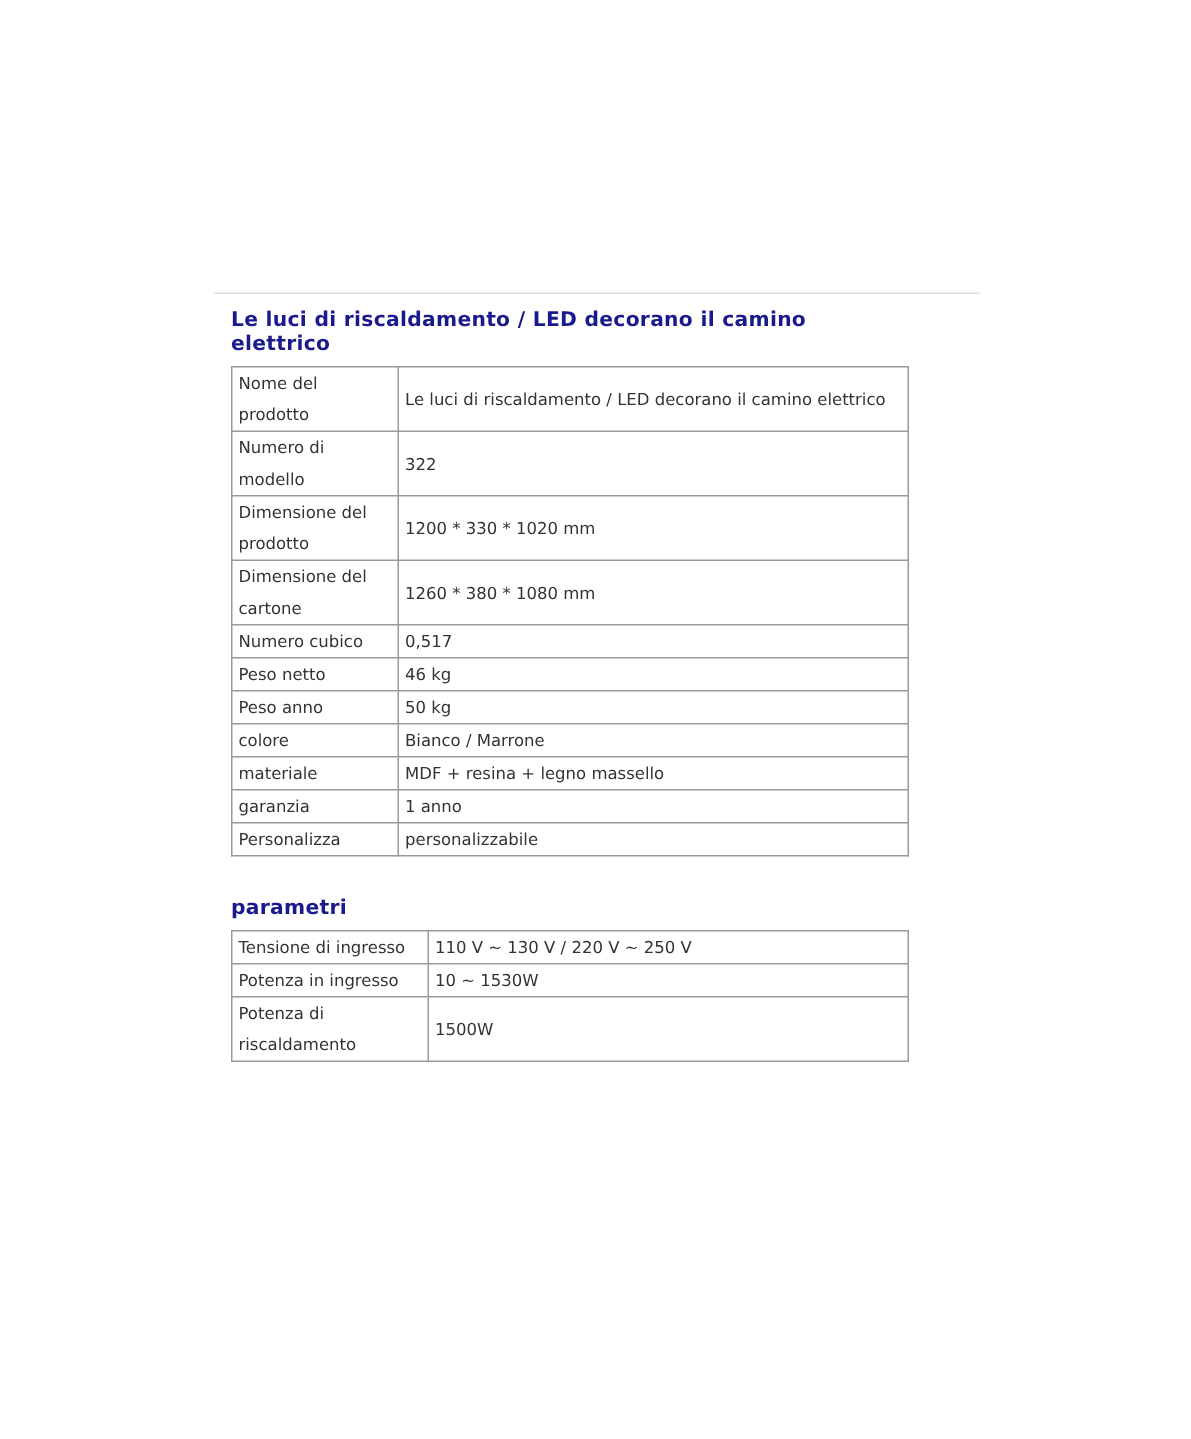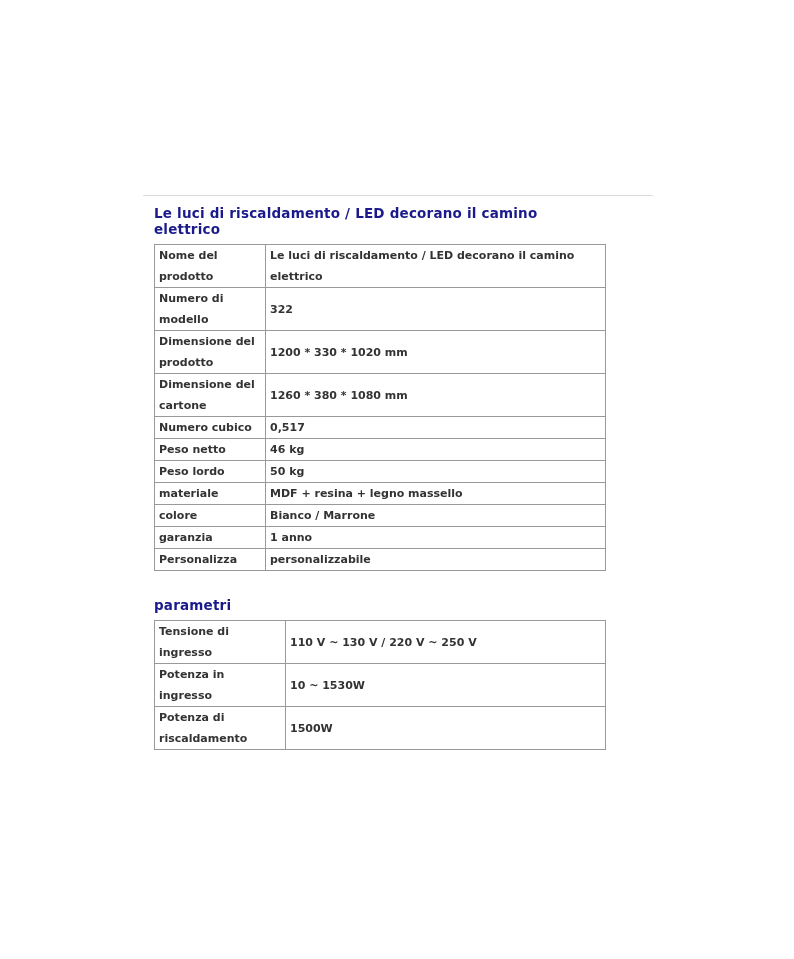--- a/index.html
+++ b/index.html
@@ -33,21 +33,20 @@
     margin: 0 0 7px 0;
     font-size: 13.5px;
     font-weight: bold;
     color: #1a1a8c;
     letter-spacing: 0.2px;
   }
   table.spec {
     border-collapse: collapse;
     width: 452px;
     table-layout: fixed;
-    font-weight: bold;
   }
   table.spec, table.spec td {
     border: 1px solid #999999;
   }
   table.spec td {
     font-size: 11px;
     line-height: 21px;
     padding: 0 4px;
     color: #333333;
     vertical-align: middle;
@@ -89,30 +88,30 @@
       </tr>
       <tr>
         <td class="label">Numero cubico</td>
         <td class="value">0,517</td>
       </tr>
       <tr>
         <td class="label">Peso netto</td>
         <td class="value">46 kg</td>
       </tr>
       <tr>
-        <td class="label">Peso lordo</td>
+        <td class="label">Peso anno</td>
         <td class="value">50 kg</td>
+      </tr>
+      <tr>
+        <td class="label">colore</td>
+        <td class="value">Bianco / Marrone</td>
       </tr>
       <tr>
         <td class="label">materiale</td>
         <td class="value">MDF + resina + legno massello</td>
-      </tr>
-      <tr>
-        <td class="label">colore</td>
-        <td class="value">Bianco / Marrone</td>
       </tr>
       <tr>
         <td class="label">garanzia</td>
         <td class="value">1 anno</td>
       </tr>
       <tr>
         <td class="label">Personalizza</td>
         <td class="value">personalizzabile</td>
       </tr>
     </tbody>

